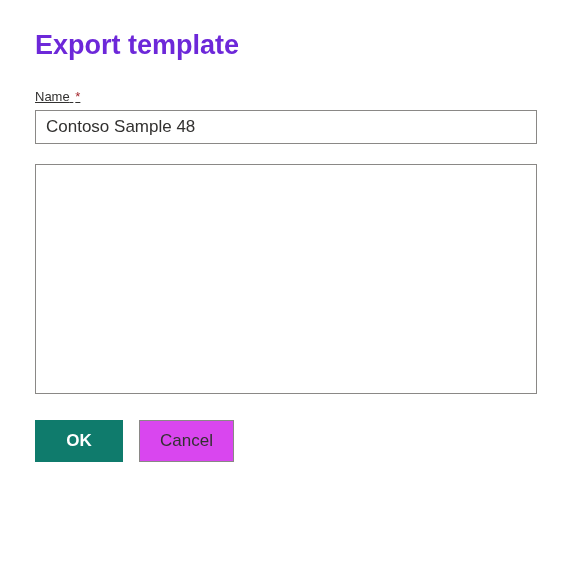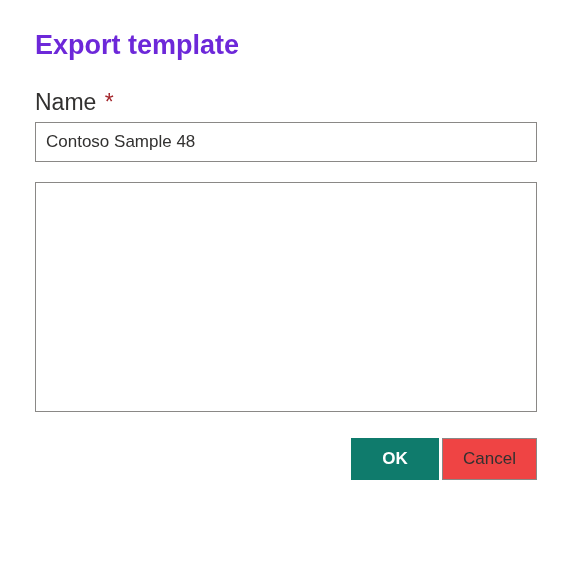--- a/index.html
+++ b/index.html
@@ -18,73 +18,73 @@
     .dialog-title {
       font-size: 27px;
       font-weight: 600;
       color: #6d28d9;
       margin-bottom: 28px;
     }
     .field-group {
       margin-bottom: 20px;
     }
     .field-label {
-      font-size: 23px;
+      font-size: 13px;
       color: #323130;
       display: block;
       margin-bottom: 6px;
+      text-decoration: underline;
     }
     .required {
       color: #a4262c;
       margin-left: 2px;
     }
     .text-input {
       width: 100%;
-      height: 40px;
+      height: 34px;
       border: 1px solid #8a8886;
       padding: 4px 10px;
       font-size: 17px;
       font-family: inherit;
       color: #323130;
       background: #ffffff;
     }
     .textarea-input {
       width: 100%;
       height: 230px;
       border: 1px solid #8a8886;
       padding: 8px 10px;
       font-size: 17px;
       font-family: inherit;
       color: #323130;
       background: #ffffff;
       resize: none;
     }
     .button-row {
       display: flex;
-      justify-content: flex-end;
-      gap: 3px;
+      gap: 16px;
       margin-top: 22px;
     }
     .btn {
       min-width: 88px;
       height: 42px;
       padding: 0 20px;
       font-size: 17px;
       font-family: inherit;
       font-weight: 600;
       border: 1px solid transparent;
       cursor: pointer;
     }
     .btn-primary {
       background: #0f7b6c;
       color: #ffffff;
       border-color: #0f7b6c;
     }
     .btn-secondary {
-      background: #ef4444;
+      background: #d946ef;
       color: #323130;
       border-color: #8a8886;
       font-weight: 400;
     }
   </style>
 </head>
 <body>
 
 <h1 class="dialog-title">Export template</h1>
 

